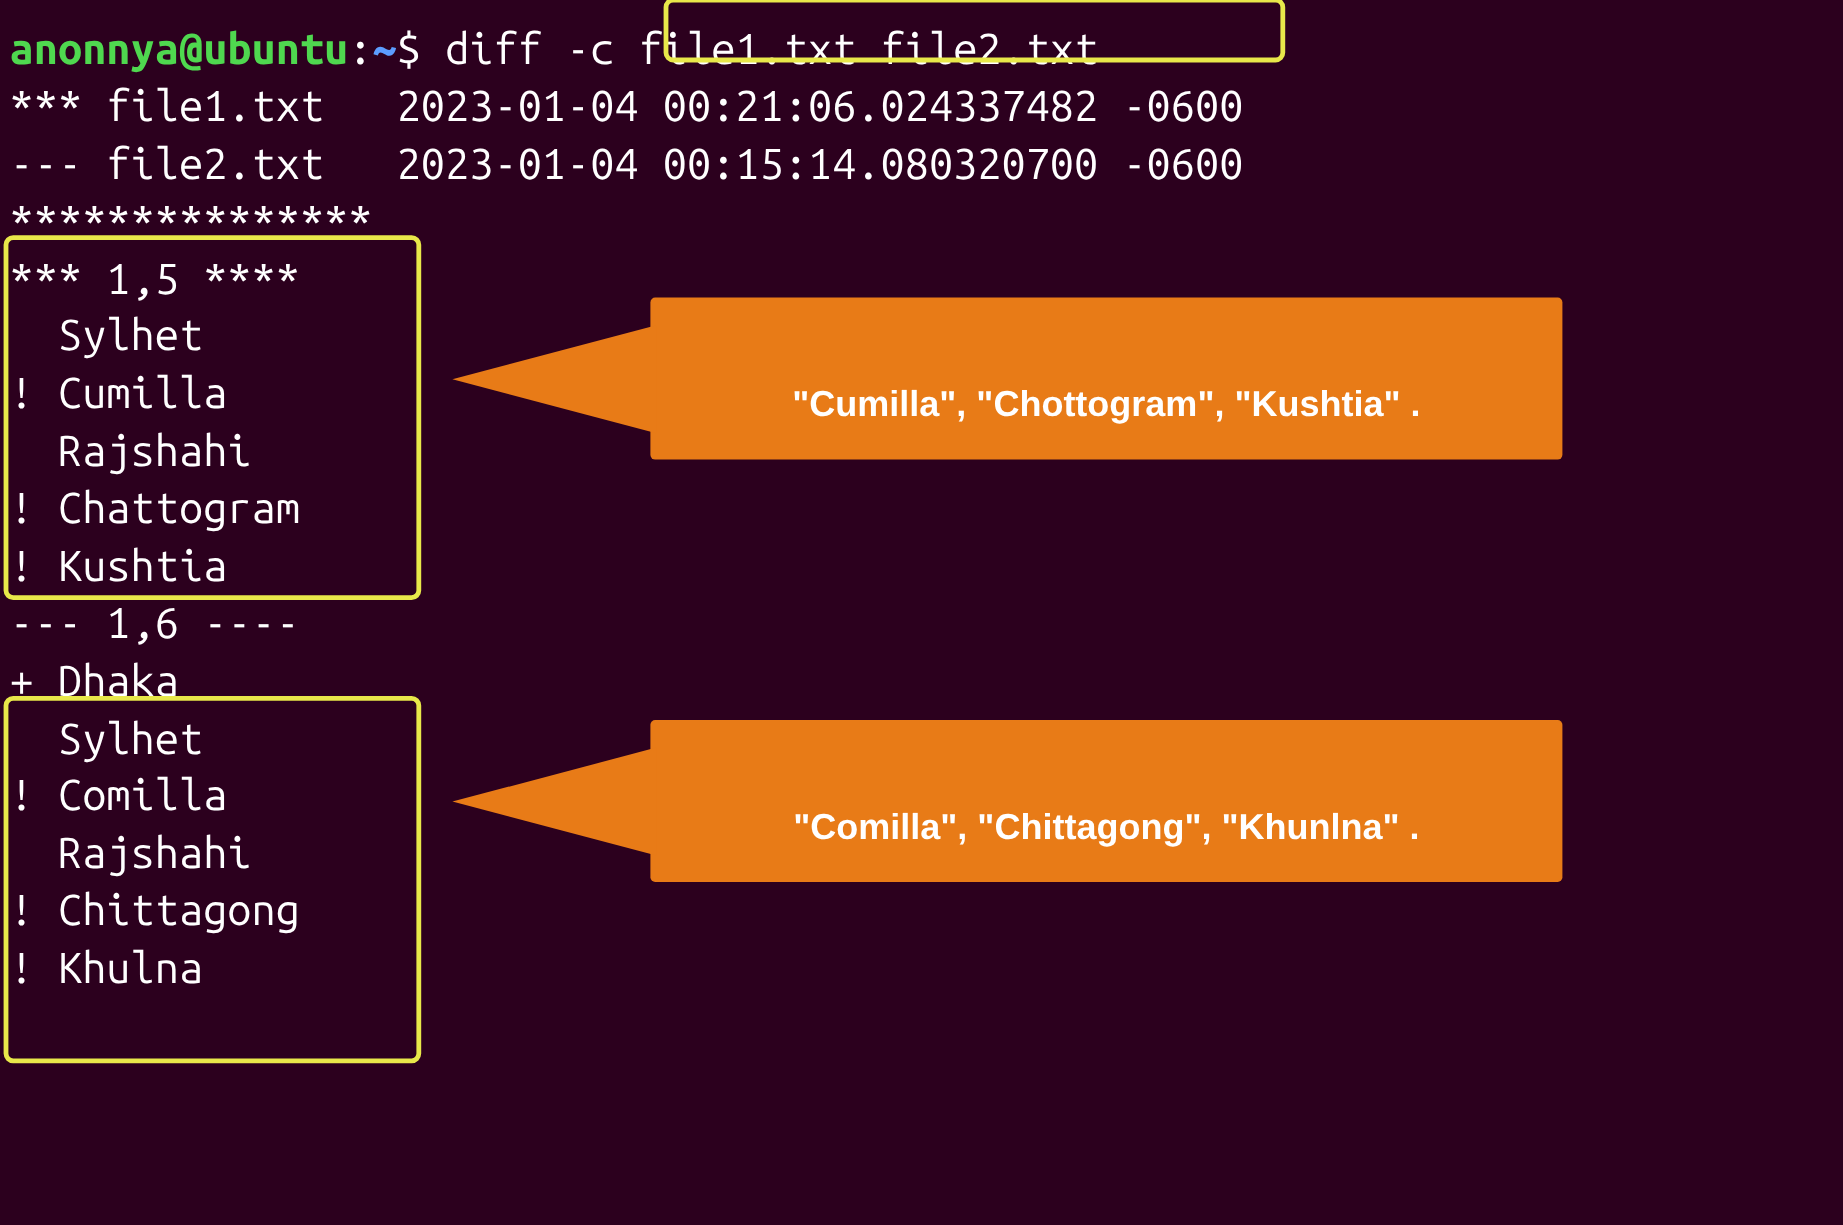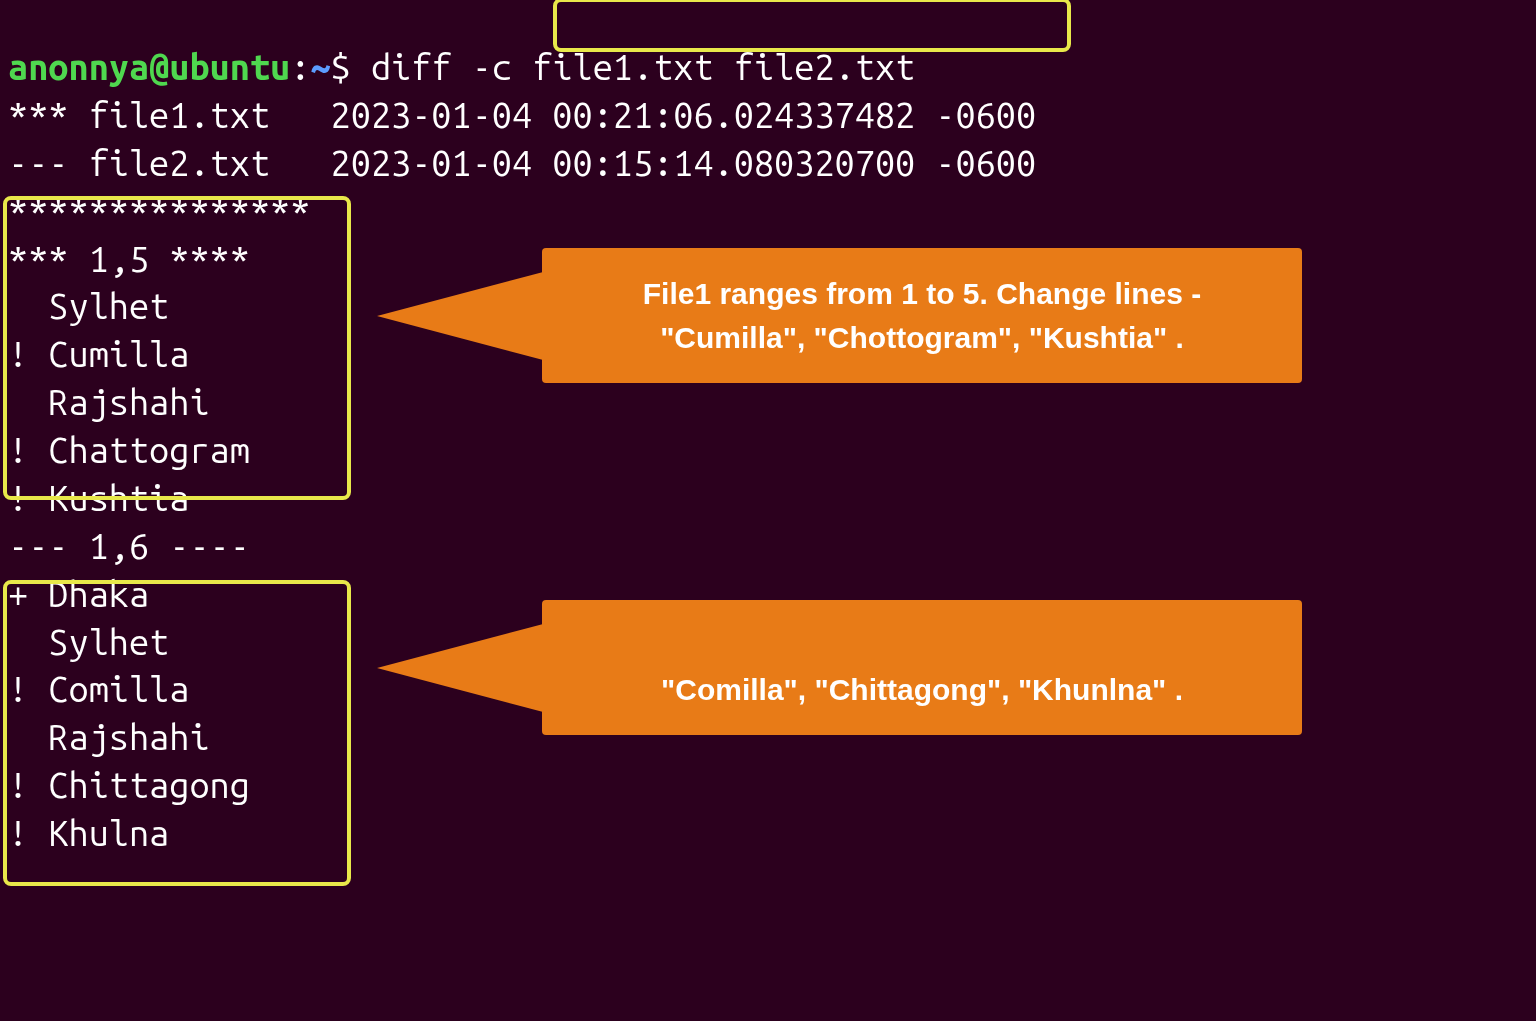--- a/index.html
+++ b/index.html
@@ -11,21 +11,20 @@
     line-height: 1.33;
     color: #ffffff;
     width: 1536px;
     height: 1021px;
     overflow: hidden;
     position: relative;
   }
   .terminal {
     padding: 16px 8px;
     white-space: pre;
-    margin-top: 27px;
   }
   .user { color: #4fd84f; font-weight: bold; } 
   .host { color: #4fd84f; font-weight: bold; }
   .path { color: #5c9dff; font-weight: bold; }
   .cmd { color: #ffffff; }
   .out { color: #ffffff; }
   .bold { font-weight: bold; }
 
   .highlight-box-cmd {
     position: absolute;
@@ -89,21 +88,21 @@
 </div>
 
 <div class="highlight-box-cmd" style="left:553px; top:-2px; width:510px; height:46px;"></div>
 
 <div class="highlight-box" style="left:3px; top:196px; width:340px; height:296px;"></div>
 
 <div class="highlight-box" style="left:3px; top:580px; width:340px; height:298px;"></div>
 
 <div class="callout" style="left:542px; top:248px; width:760px;">
   <div class="arrow"></div>
-  <span>File1 ranges from 1 to 5. Change lines -</span><br>
+  <br>
   <span>"Cumilla", "Chottogram", "Kushtia" .</span>
 </div>
 
 <div class="callout" style="left:542px; top:600px; width:760px;">
   <div class="arrow"></div>
   <br>
   <span>"Comilla", "Chittagong", "Khunlna" .</span>
 </div>
 
 </body></html>

